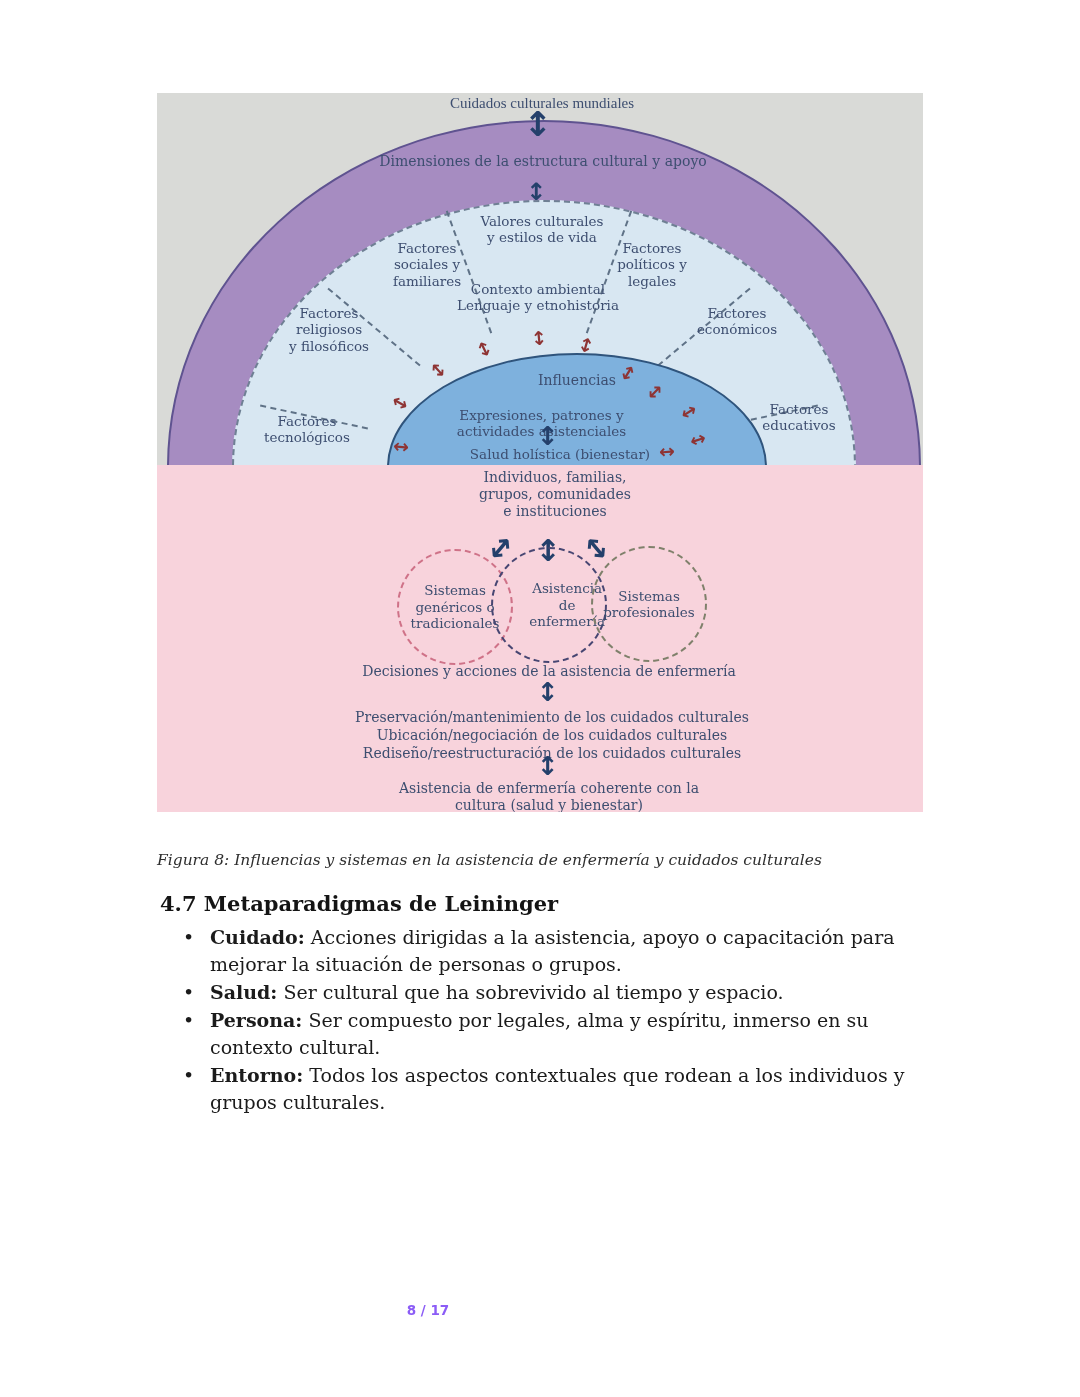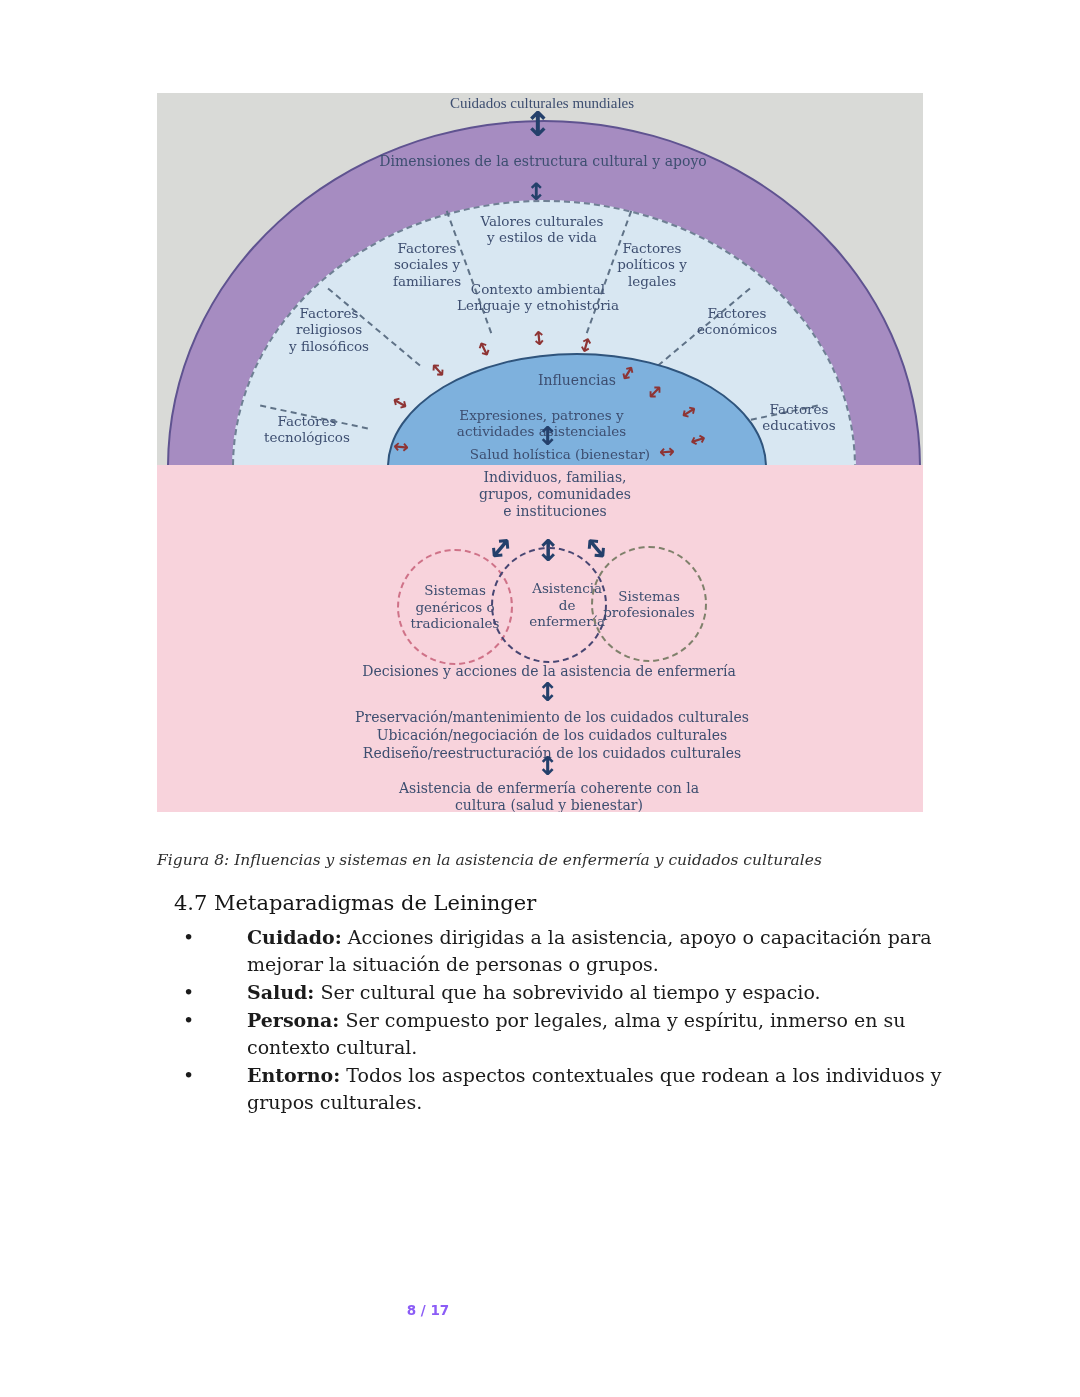--- a/index.html
+++ b/index.html
@@ -32,26 +32,26 @@
 
   .dashed-circle{position:absolute;width:112px;height:112px;border-radius:50%;
                  display:flex;align-items:center;justify-content:center;}
   .dc-left{border:2.5px dashed #cf7288;}
   .dc-center{border:2.5px dashed #474672;justify-content:flex-end;}
   .dc-right{border:2.5px dashed #7f806b;}
 
   
   .caption{position:absolute;left:157px;top:851px;width:740px;font-size:15.5px;font-style:italic;
            color:#2e2e2e;}
-  .heading{position:absolute;left:160px;top:891px;width:760px;font-size:21px;font-weight:normal;color:#141414;margin-left:14px;}
+  .heading{position:absolute;left:160px;top:891px;width:760px;font-size:21px;font-weight:bold;color:#141414;}
   .bullets{position:absolute;left:183px;top:924px;width:760px;font-size:19px;color:#1b1b1b;}
   .bullet{display:flex;margin-bottom:1px;line-height:27px;}
   .bullet .marker{width:27px;flex:0 0 27px;}
   .bullet .marker::before{content:"\2022";}
-  .bullet .body{flex:1;margin-left:37px;}
+  .bullet .body{flex:1;}
   .bullet .term{font-weight:bold;}
   .page-number{position:absolute;left:0;top:1302px;width:856px;text-align:center;
                font-family:"DejaVu Sans", sans-serif;font-size:13.5px;font-weight:bold;color:#8b5cf6;}
 </style>
 </head>
 <body>
 
 <div class="page">
 
   <div class="figure">

